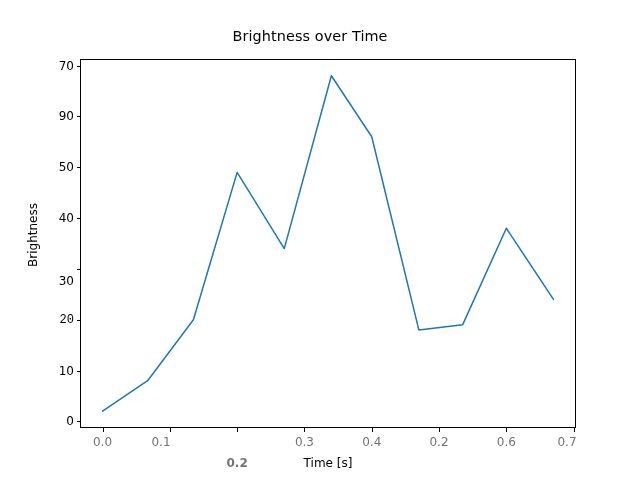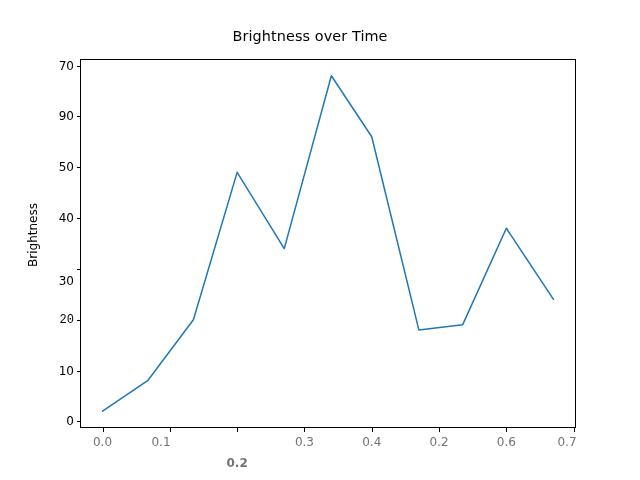--- a/index.html
+++ b/index.html
@@ -143,15 +143,16 @@
       <div class="tick-mark-x" style="left: 102.545px; top: 428px;"></div>
       <div class="tick-mark-x" style="left: 169.845px; top: 428px;"></div>
       <div class="tick-mark-x" style="left: 237.145px; top: 428px;"></div>
       <div class="tick-mark-x" style="left: 304.445px; top: 428px;"></div>
       <div class="tick-mark-x" style="left: 371.745px; top: 428px;"></div>
       <div class="tick-mark-x" style="left: 439.045px; top: 428px;"></div>
       <div class="tick-mark-x" style="left: 506.345px; top: 428px;"></div>
       <div class="tick-mark-x" style="left: 573.645px; top: 428px;"></div>
     </div>
 
+  <div id="xlabel">Time [s]</div>
   <div id="ylabel">Brightness</div>
 
 </div>
 
 </body></html>

